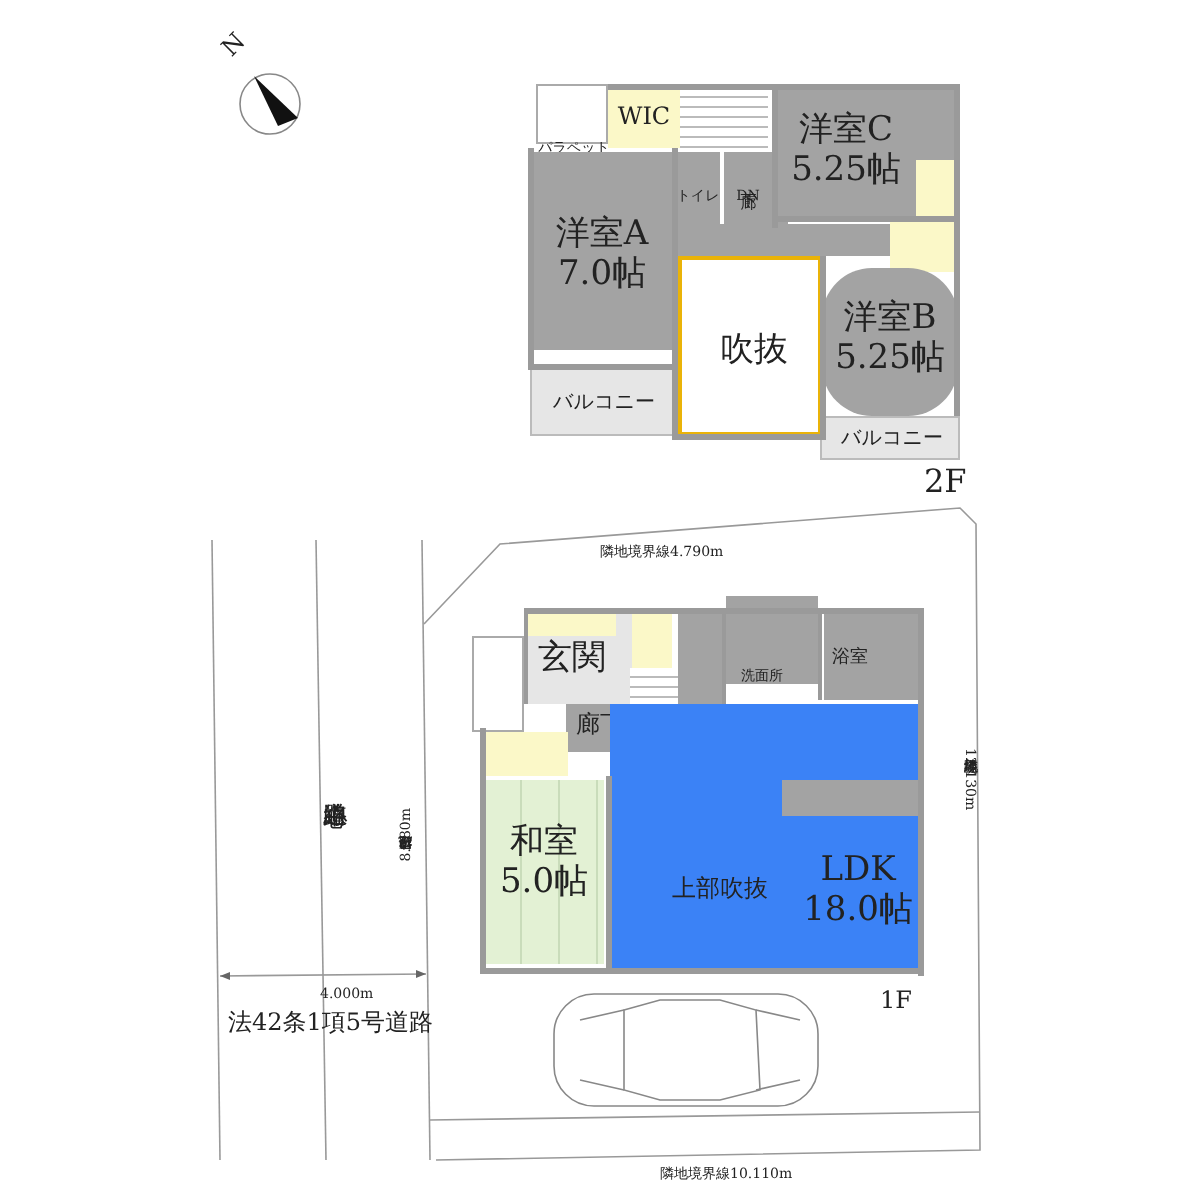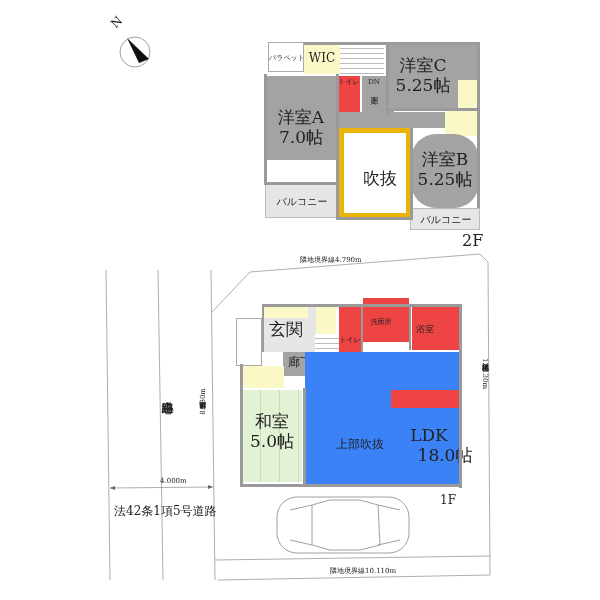--- a/index.html
+++ b/index.html
@@ -1,30 +1,30 @@
 <!DOCTYPE html>
 <html><head>
 <meta charset="utf-8">
 <style>
   html,body{margin:0;padding:0;background:#fff;}
   body{width:600px;height:600px;position:relative;overflow:hidden;font-family:"DejaVu Serif","Liberation Serif",serif;color:#222;}
   .wall{position:absolute;background:#9a9a9a;}
   .room{position:absolute;box-sizing:border-box;}
   .beige{background:#a3a3a3;}
   .yellow{background:#fbf8c8;}
-  .blue{background:#ef4444;}
+  .blue{background:#a3a3a3;}
   .pink{background:#3b82f6;}
   .green{background:#e3f1d4;}
   .gray{background:#e6e6e6;}
   .white{background:#fff;}
   .lbl{position:absolute;text-align:center;line-height:1.15;white-space:nowrap;}
   .big{font-size:17px;}
   .mid{font-size:12px;}
   .sm{font-size:8px;font-family:"DejaVu Sans","Liberation Sans",sans-serif;}
-  .tiny{font-size:7px;}
+  .tiny{font-size:7px;margin-top:16px;}
   .vert{writing-mode:vertical-rl;}
   svg{position:absolute;left:0;top:0;}
 </style>
 </head>
 <body>
 
 <svg width="600" height="600">
 
   <g>
     <circle cx="135" cy="52" r="15" fill="none" stroke="#888" stroke-width="0.8"></circle>
@@ -70,32 +70,32 @@
     <div class="lbl mid" style="left:0;top:8px;width:36px;">WIC</div>
   </div>
   <div class="room white" style="left:340px;top:44px;width:44px;height:34px;background:repeating-linear-gradient(180deg,#fff 0 4px,#bbb 4px 5px);"></div>
   <div class="room blue" style="left:338px;top:76px;width:22px;height:38px;">
     <div class="lbl tiny" style="left:0;top:2px;width:22px;">トイレ</div>
   </div>
   <div class="room beige" style="left:362px;top:76px;width:32px;height:38px;">
     <div class="lbl tiny" style="left:0;top:2px;width:24px;">DN</div>
     <div class="lbl sm vert" style="left:7px;top:14px;">廊下</div>
   </div>
-  <div class="room beige" style="left:265px;top:76px;width:72px;height:84px;text-decoration:underline;">
+  <div class="room beige" style="left:265px;top:76px;width:72px;height:99px;text-decoration:underline;">
     <div class="lbl big" style="left:0;top:32px;width:72px;">洋室A</div>
     <div class="lbl big" style="left:0;top:52px;width:72px;">7.0帖</div>
   </div>
   <div class="room beige" style="left:388px;top:44px;width:90px;height:66px;">
     <div class="lbl big" style="left:0;top:12px;width:70px;">洋室C</div>
     <div class="lbl big" style="left:0;top:32px;width:70px;">5.25帖</div>
   </div>
   <div class="room yellow" style="left:458px;top:80px;width:22px;height:28px;"></div>
   <div class="room beige" style="left:337px;top:112px;width:140px;height:16px;"></div>
   <div class="room yellow" style="left:445px;top:110px;width:32px;height:26px;"></div>
-  <div class="room white" style="left:339px;top:128px;width:72px;height:90px;border:5px solid #eab308;">
+  <div class="room white" style="left:339px;top:128px;width:72px;height:90px;border:2px solid #eab308;">
     <div class="lbl big" style="left:0;top:36px;width:72px;">吹抜</div>
   </div>
   <div class="room beige" style="left:411px;top:134px;width:68px;height:74px;border-radius:25px;">
     <div class="lbl big" style="left:0;top:16px;width:68px;">洋室B</div>
     <div class="lbl big" style="left:0;top:36px;width:68px;">5.25帖</div>
   </div>
   <div class="room gray" style="left:265px;top:184px;width:72px;height:34px;border:1px solid #bbb;">
     <div class="lbl sm" style="left:0;top:11px;width:72px;font-size:10px;">バルコニー</div>
   </div>
   <div class="room gray" style="left:410px;top:208px;width:70px;height:22px;border:1px solid #bbb;">
@@ -137,21 +137,21 @@
     <div class="lbl mid" style="left:0;top:4px;width:34px;">廊下</div>
   </div>
   <div class="room yellow" style="left:242px;top:366px;width:42px;height:22px;"></div>
   <div class="room green" style="left:242px;top:390px;width:60px;height:92px;background:repeating-linear-gradient(90deg,#e3f1d4 0 18px,#c9dcba 18px 19px);">
     <div class="lbl big" style="left:0;top:22px;width:60px;background:transparent;">和室</div>
     <div class="lbl big" style="left:0;top:42px;width:60px;">5.0帖</div>
   </div>
   <div class="room pink" style="left:305px;top:352px;width:156px;height:134px;">
     <div class="lbl mid" style="left:20px;top:86px;width:70px;">上部吹抜</div>
     <div class="lbl big" style="left:96px;top:74px;width:56px;">LDK</div>
-    <div class="lbl big" style="left:96px;top:94px;width:56px;margin-left:16px;">18.0帖</div>
+    <div class="lbl big" style="left:96px;top:94px;width:56px;">18.0帖</div>
   </div>
   <div class="room blue" style="left:391px;top:390px;width:68px;height:18px;"></div>
 
   <div class="wall" style="left:262px;top:304px;width:200px;height:3px;"></div>
   <div class="wall" style="left:459px;top:304px;width:3px;height:184px;"></div>
   <div class="wall" style="left:240px;top:364px;width:3px;height:122px;"></div>
   <div class="wall" style="left:240px;top:484px;width:222px;height:3px;"></div>
   <div class="wall" style="left:303px;top:388px;width:3px;height:98px;"></div>
   <div class="wall" style="left:361px;top:306px;width:2px;height:46px;"></div>
   <div class="wall" style="left:409px;top:306px;width:2px;height:44px;"></div>

